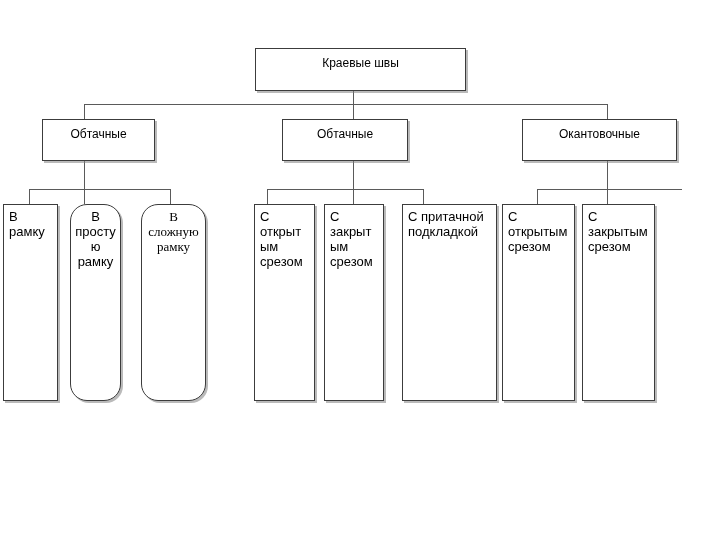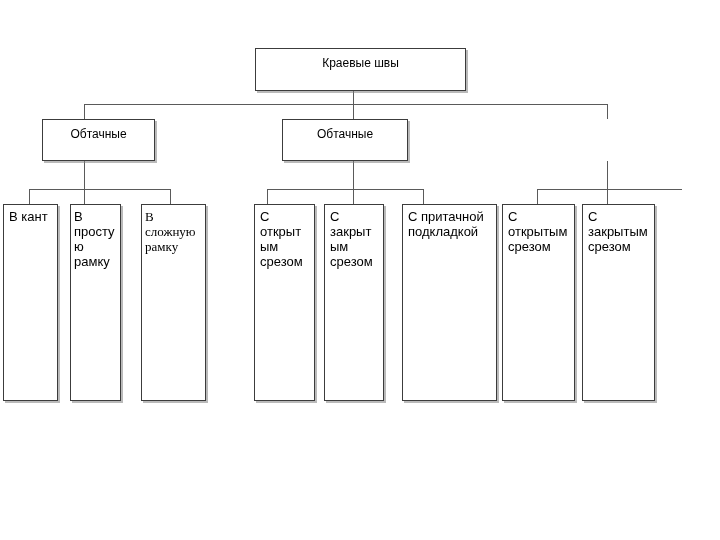--- a/index.html
+++ b/index.html
@@ -35,23 +35,24 @@
     padding-top: 7px;
   }
   .leaf {
     font-size: 13px;
     line-height: 15px;
     padding: 4px 4px 4px 5px;
     overflow-wrap: break-word;
     word-wrap: break-word;
   }
   .center {
-    text-align: left;
+    text-align: center;
     padding-left: 3px;
     padding-right: 3px;
+    border-radius: 17px;
   }
   
   .n-root { left: 255px; top: 48px;  width: 211px; height: 43px; }
   
   .n-l2-0 { left: 42px;  top: 119px; width: 113px; height: 42px; text-align: center; }
   .n-l2-1 { left: 282px; top: 119px; width: 126px; height: 42px; }
   .n-l2-2 { left: 522px; top: 119px; width: 155px; height: 42px; }
   
   .l3      { top: 204px; height: 197px; }
   .n-l3-00 { left: 3px;   width: 55px; }
@@ -89,22 +90,23 @@
          M537 189 L692 189
          M537 189 L537 204
          M607 189 L607 204
          M692 189 L692 204"></path>
   </svg>
 
   <div class="node hdr n-root">Краевые швы</div>
 
   <div class="node hdr n-l2-0">Обтачные</div>
   <div class="node hdr n-l2-1">Обтачные</div>
+  <div class="node hdr n-l2-2">Окантовочные</div>
 
-  <div class="node leaf l3 n-l3-00">В кант</div>
+  <div class="node leaf l3 n-l3-00">В рамку</div>
   <div class="node leaf l3 center n-l3-01">В простую рамку</div>
   <div class="node leaf l3 center n-l3-02">В сложную рамку</div>
 
   <div class="node leaf l3 n-l3-10">С открытым срезом</div>
   <div class="node leaf l3 n-l3-11">С закрытым срезом</div>
   <div class="node leaf l3 n-l3-12">С притачной подкладкой</div>
 
   <div class="node leaf l3 n-l3-20">С открытым срезом</div>
   <div class="node leaf l3 n-l3-21">С закрытым срезом</div>
 

